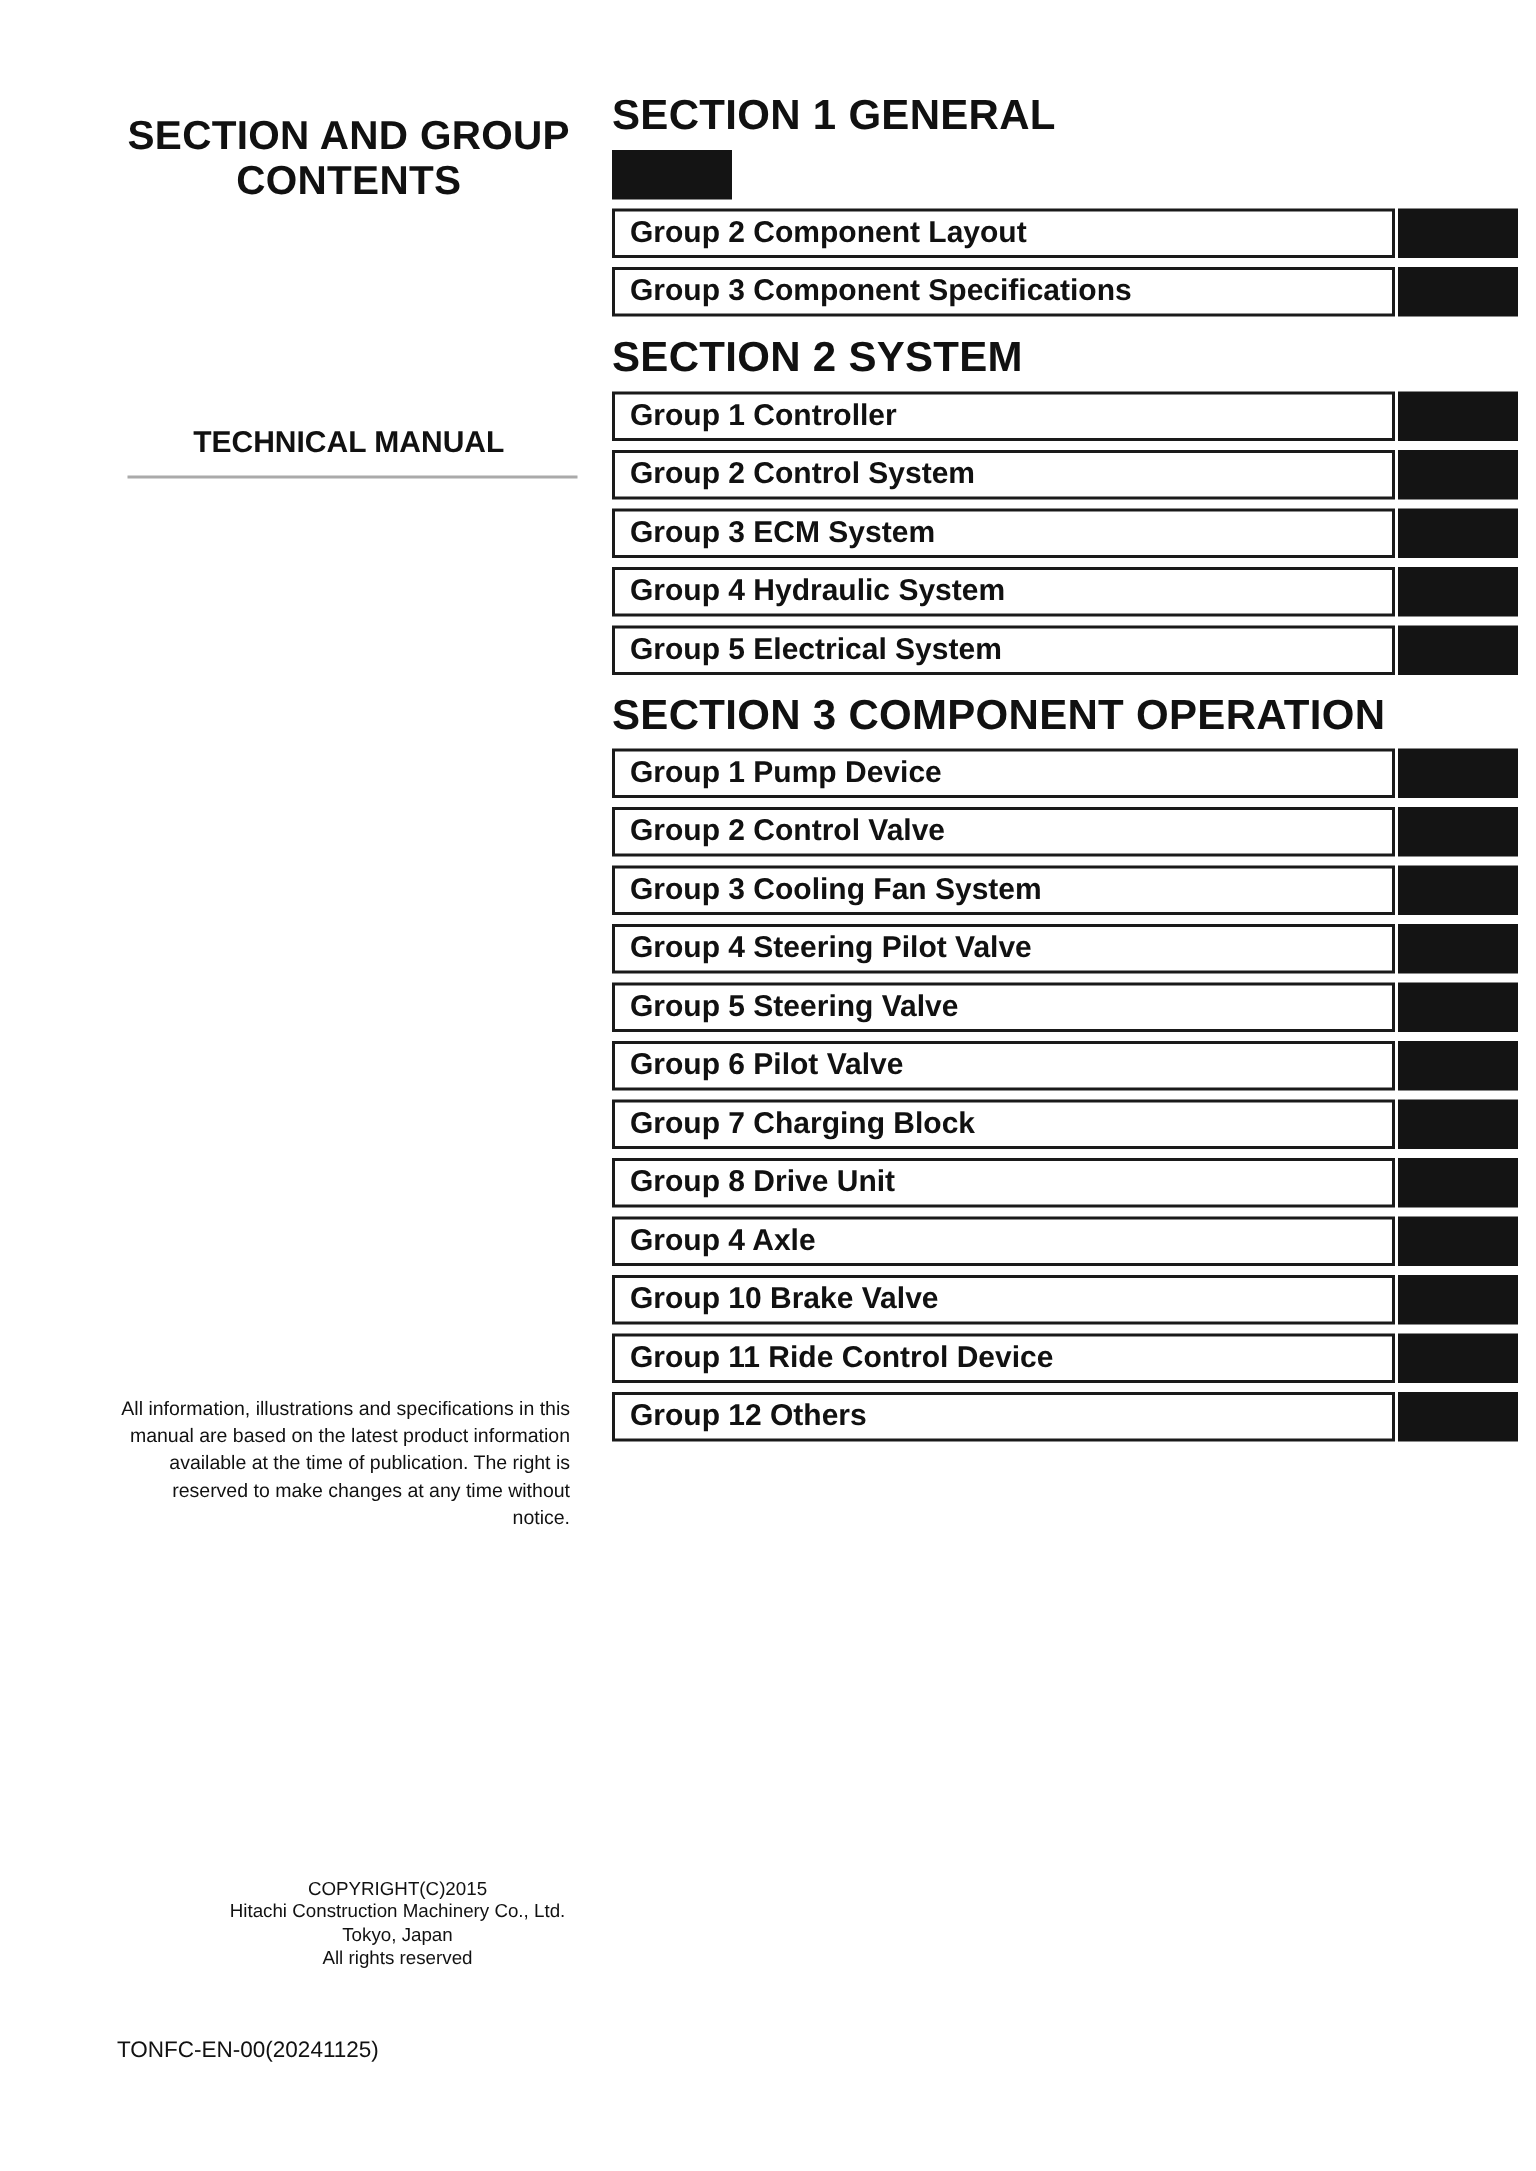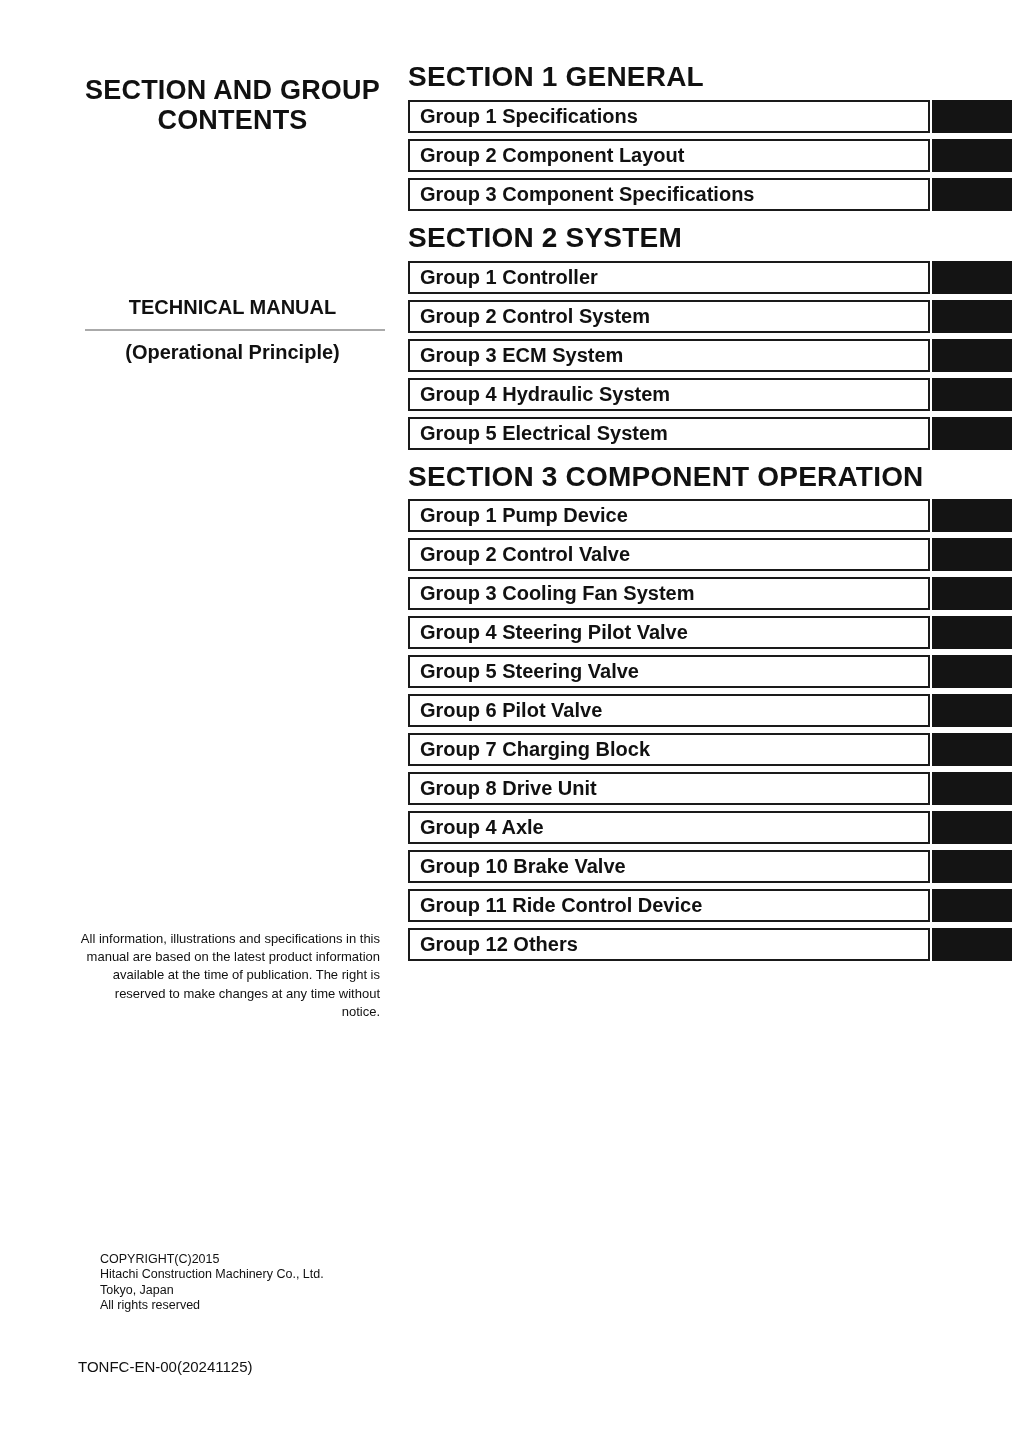--- a/index.html
+++ b/index.html
@@ -16,39 +16,39 @@
   .left-col { position:absolute; left:75px; top:0; width:315px; }
 
   .page-title {
     position:absolute; top:76px; left:0; width:315px;
     text-align:center;
     font-size:27px; font-weight:bold; line-height:1.1;
     letter-spacing:0.2px;
   }
 
   .manual-block {
-    position:absolute; top:296px; left:0; width:315px;
+    position:absolute; top:284px; left:0; width:315px;
     text-align:center;
   }
   .manual-title { font-size:20px; font-weight:bold; }
   .manual-rule {
     margin:10px 0 10px 10px; width:300px; height:0;
     border-top:2px solid #aaaaaa;
   }
   .manual-subtitle { font-size:20px; font-weight:bold; }
 
   .disclaimer {
     position:absolute; top:930px; left:3px; width:302px;
     font-size:13px; line-height:1.4;
     text-align:right;
   }
 
   .copyright {
     position:absolute; top:1252px; left:25px; width:330px;
-    font-size:12.5px; line-height:1.22;
+    text-align:center; font-size:12.5px; line-height:1.22;
   }
 
   .doc-number {
     position:absolute; top:1358px; left:3px;
     font-size:15px;
   }
 
   
   .right-col {
     position:absolute; left:408px; top:62px; width:604px;
@@ -85,41 +85,39 @@
 <div class="left-col">
 
   <div class="page-title">
     <div>SECTION AND GROUP</div>
     <div>CONTENTS</div>
   </div>
 
   <div class="manual-block">
     <div class="manual-title">TECHNICAL MANUAL</div>
     <div class="manual-rule"></div>
-    <div class="manual-subtitle">(Operational Principle)</div>
   </div>
 
   <div class="disclaimer">All information, illustrations and specifications in this manual are based on the latest product information available at the time of publication. The right is reserved to make changes at any time without notice.</div>
 
   <div class="copyright">
       <div>COPYRIGHT(C)2015</div>
       <div>Hitachi Construction Machinery Co., Ltd.</div>
       <div>Tokyo, Japan</div>
       <div>All rights reserved</div>
     </div>
 
   <div class="doc-number">TONFC-EN-00(20241125)</div>
 
 </div>
 
 <div class="right-col">
     <div class="section">
       <div class="section-title">SECTION 1 GENERAL</div>
       <div class="group-row">
-        <div class="group-box">Group 1 Specifications</div>
         <div class="group-tab"></div>
       </div>
       <div class="group-row">
         <div class="group-box">Group 2 Component Layout</div>
         <div class="group-tab"></div>
       </div>
       <div class="group-row">
         <div class="group-box">Group 3 Component Specifications</div>
         <div class="group-tab"></div>
       </div>

